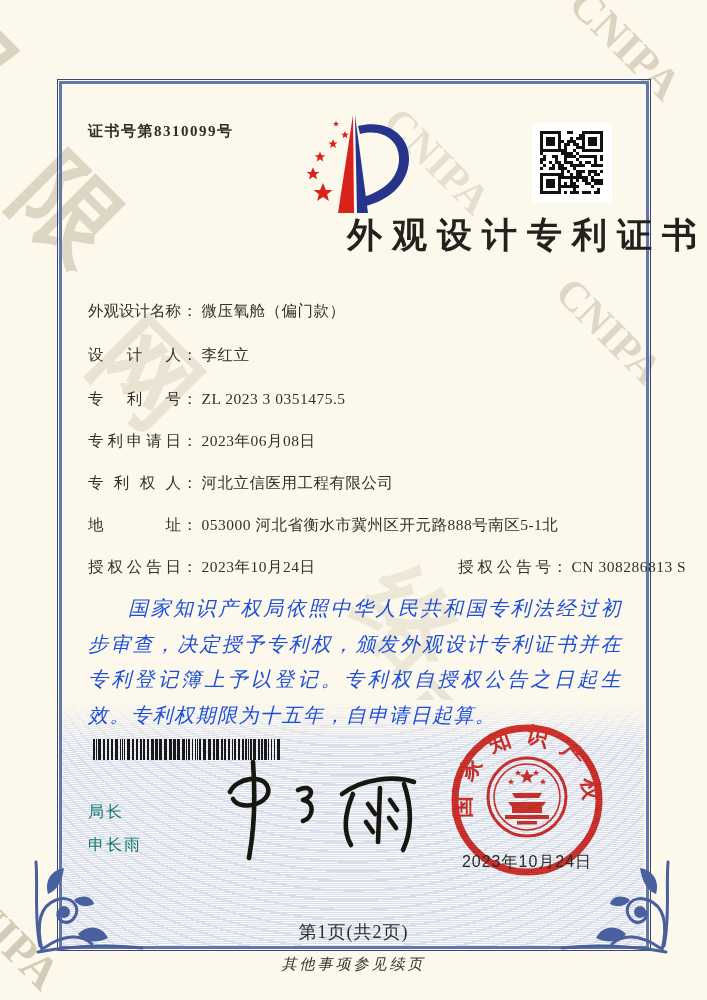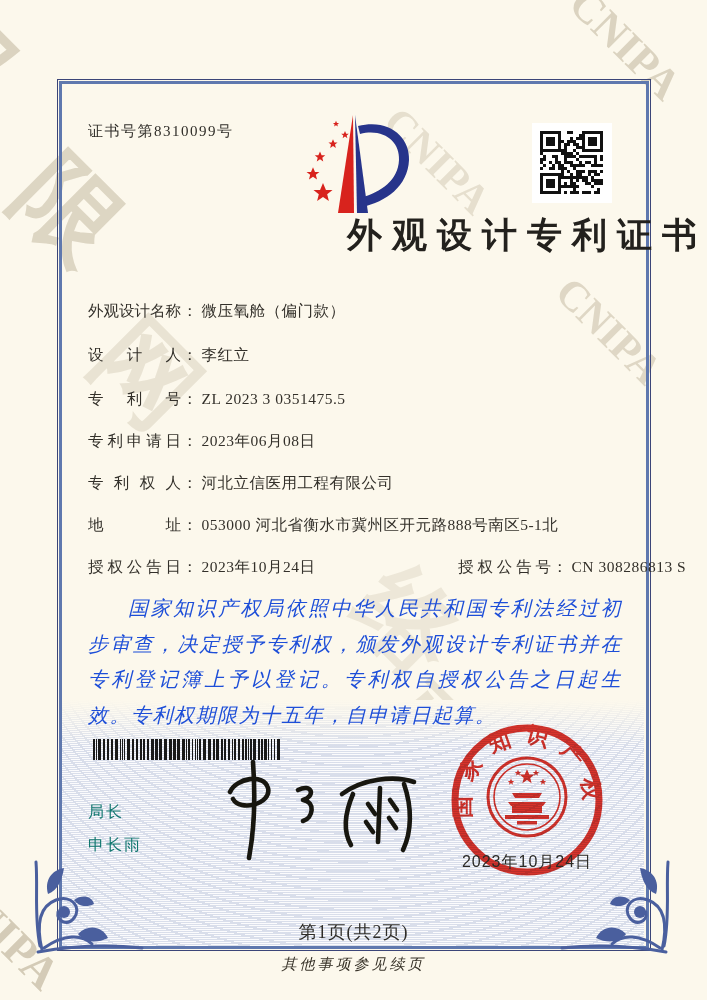--- a/index.html
+++ b/index.html
@@ -16,21 +16,21 @@
   #frame .inner-border{position:absolute;inset:1px;border:3px solid #5f78ae;}
 
   
   #band{position:absolute;left:62px;top:700px;width:582px;height:246px;
     background:
       repeating-radial-gradient(140% 120% at 50% -160%, rgba(255,255,255,.85) 0 2px, rgba(216,221,234,.9) 2px 5px),
       #e4e7f0;}
   #band:after{content:"";position:absolute;left:0;top:0;right:0;height:46px;
       background:linear-gradient(#fcf8ec,rgba(252,248,236,0));}
 
-  .txt{position:absolute;color:#2f2d28;}
+  .txt{position:absolute;color:#2f2d28;font-weight:bold;}
   #cert-no{left:88px;top:122px;font-size:15px;letter-spacing:1.5px;}
   #title{left:0;right:0;top:212px;text-align:right;font-size:35px;font-weight:bold;letter-spacing:10px;color:#23211d;}
 
   .row{position:absolute;left:88px;font-size:15.5px;color:#33302a;white-space:nowrap;}
   .flabel{display:inline-block;width:93px;text-align:justify;text-align-last:justify;vertical-align:top;}
   .colon{display:inline-block;margin:0 4px 0 1px;}
   .fvalue{letter-spacing:.5px;}
   #row-name{top:301px;} #row-designer{top:345px;} #row-patno{top:389px;}
   #row-appdate{top:431px;} #row-patentee{top:473px;} #row-addr{top:515px;} #row-grantdate{top:557px;}
   #grant-no{position:absolute;left:370px;top:0;}

